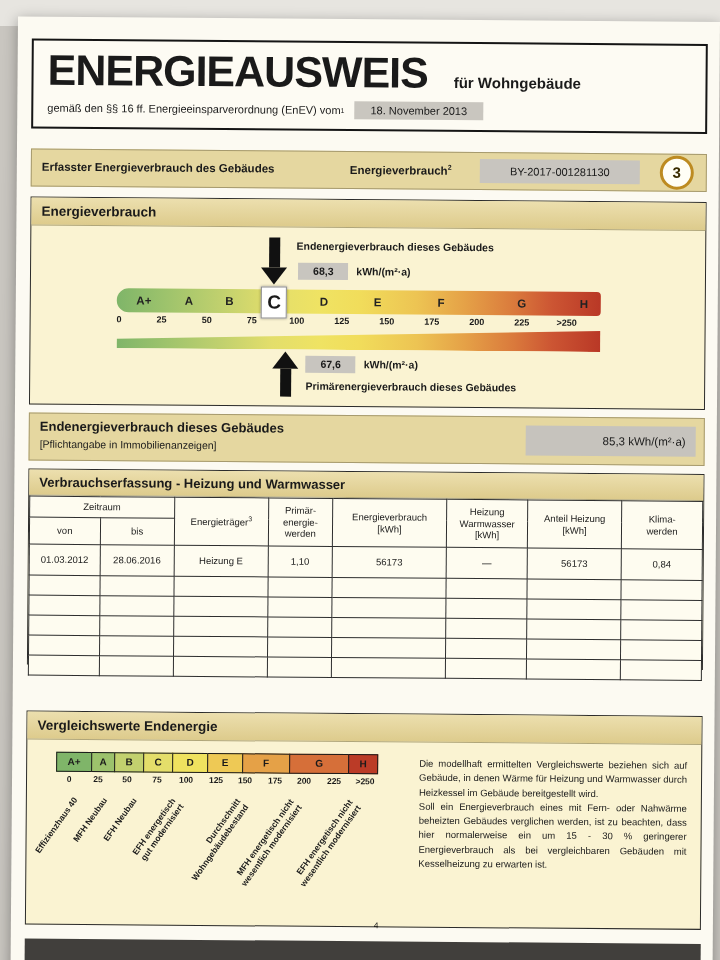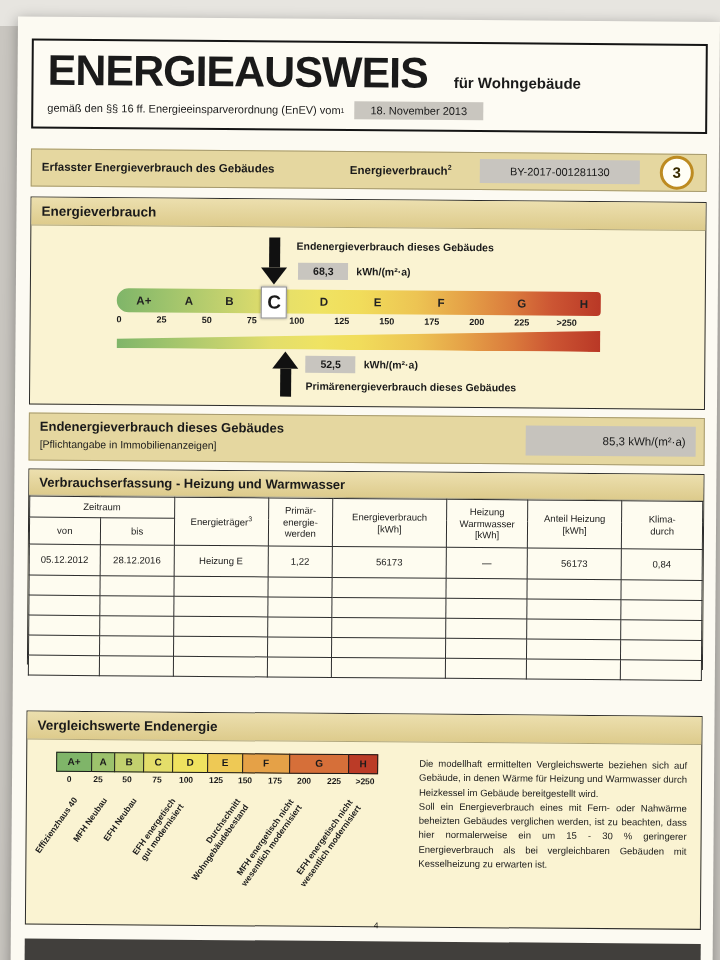--- a/index.html
+++ b/index.html
@@ -171,21 +171,21 @@
           <span class="scale-number" style="left:83.7%">225</span>
           <span class="scale-number" style="left:93%">&gt;250</span>
         </div>
 
         <div class="band2"></div>
 
         <div class="arrow-up">
           <div class="head"></div>
           <div class="shaft"></div>
         </div>
-        <span class="prim-value-box">52,5</span>
+        <span class="prim-value-box">67,6</span>
         <span class="prim-unit">kWh/(m²·a)</span>
         <span class="prim-label">Primärenergieverbrauch dieses Gebäudes</span>
       </div>
     </div>
 
     <div class="endenergy-box">
       <span class="endenergy-title">Endenergieverbrauch dieses Gebäudes</span>
       <span class="endenergy-sub">[Pflichtangabe in Immobilienanzeigen]</span>
       <span class="endenergy-value">85,3 kWh/(m²·a)</span>
     </div>
@@ -211,33 +211,33 @@
 energie-
 werden</th>
             <th rowspan="2">Energieverbrauch
 [kWh]</th>
             <th rowspan="2">Heizung
 Warmwasser
 [kWh]</th>
             <th rowspan="2">Anteil Heizung
 [kWh]</th>
             <th rowspan="2">Klima-
-durch</th>
+werden</th>
           </tr>
           <tr class="hrow2">
             <th>von</th>
             <th>bis</th>
           </tr>
         </thead>
         <tbody>
           <tr class="data-row">
-            <td>05.12.2012</td>
-            <td>28.12.2016</td>
+            <td>01.03.2012</td>
+            <td>28.06.2016</td>
             <td>Heizung E</td>
-            <td>1,22</td>
+            <td>1,10</td>
             <td>56173</td>
             <td>—</td>
             <td>56173</td>
             <td>0,84</td>
           </tr>
           <tr class="empty-row">
               <td></td>
               <td></td>
               <td></td>
               <td></td>

